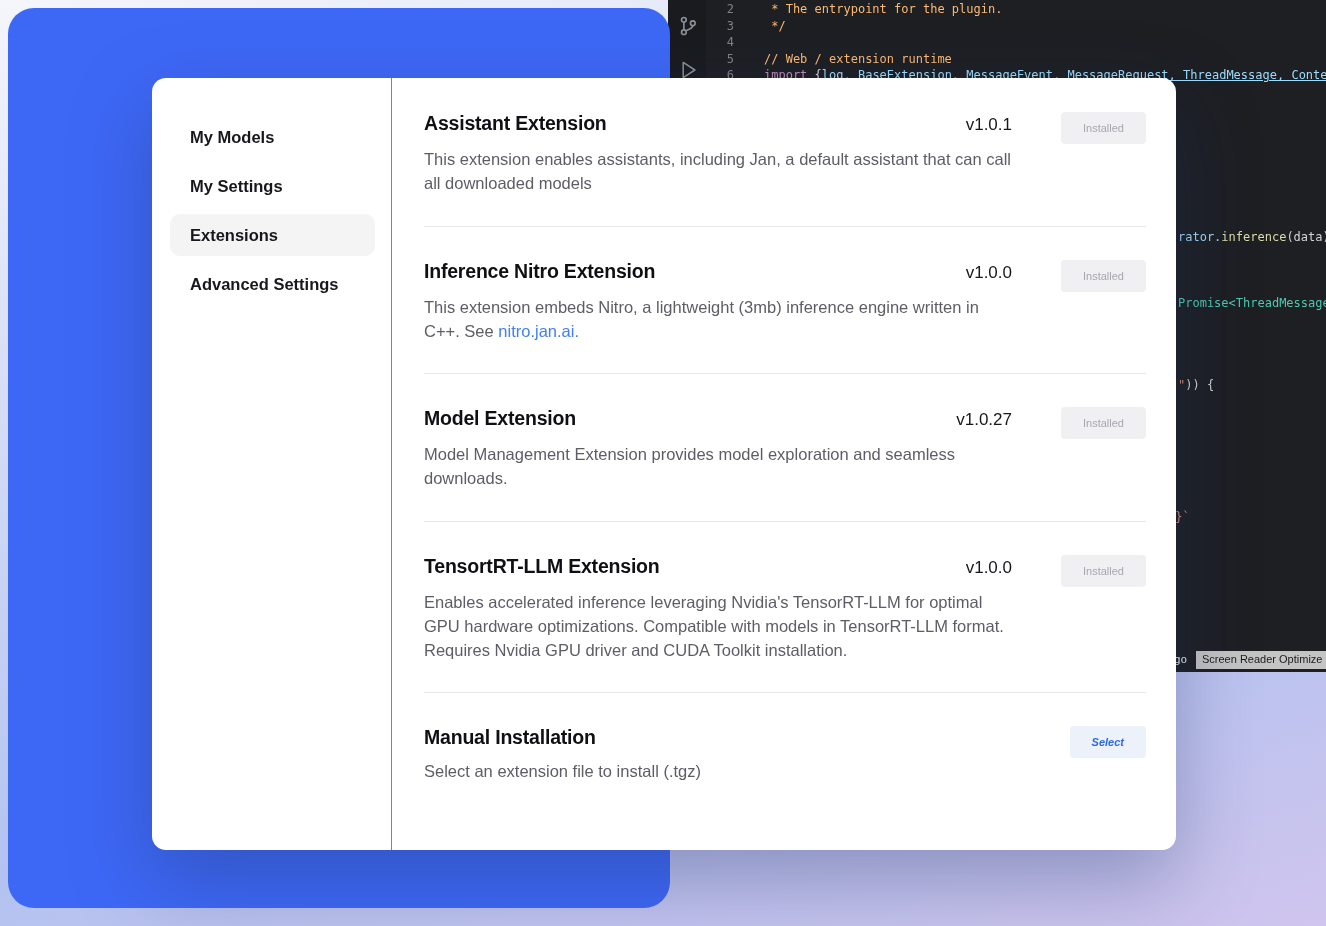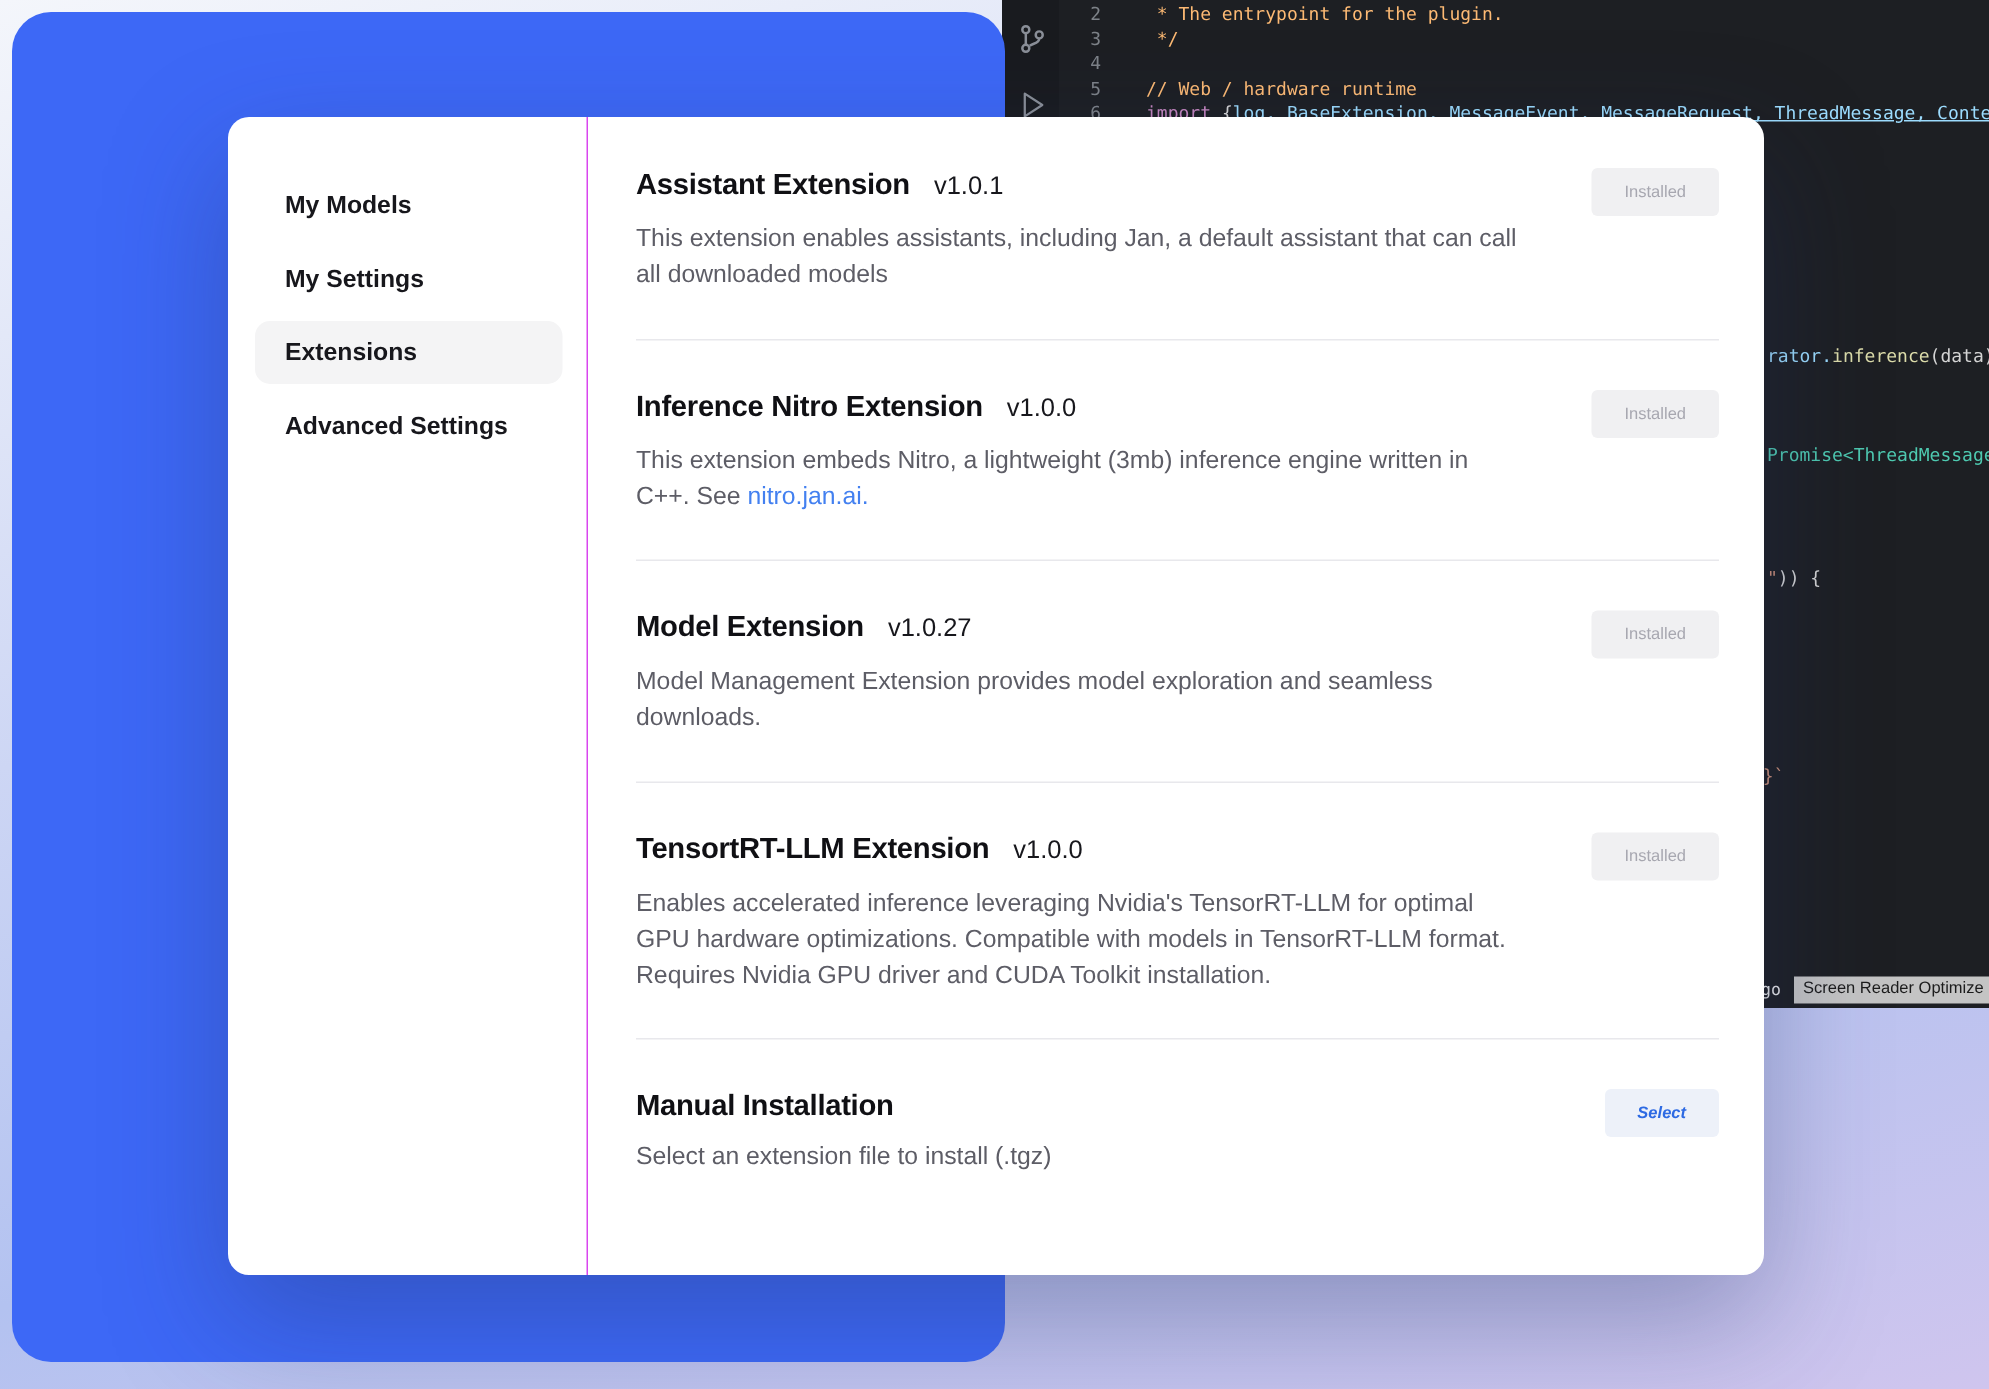--- a/index.html
+++ b/index.html
@@ -76,21 +76,21 @@
     flex: 1; padding: 34px 30px 0 32px; overflow: hidden;
   }
   .section {
     display: flex; align-items: flex-start; gap: 20px;
     padding: 33px 0 30px;
     border-bottom: 1px solid #e8e8ec;
   }
   .section:first-child { padding-top: 0; }
   .section:last-child { border-bottom: none; }
   .sec-main { flex: 1; max-width: 588px; }
-  .title-row { display: flex; align-items: baseline; gap: 16px; }
+  .title-row { display: flex; align-items: baseline; gap: 0; justify-content: space-between; }
   .sec-title { font-size: 19.5px; font-weight: 700; color: #101014; letter-spacing: -0.2px; }
   .sec-version { font-size: 17px; color: #17171c; }
   .sec-desc { margin-top: 12px; font-size: 16.5px; line-height: 1.47; color: #5d5d66; }
   .desc-link { color: #4380f0; text-decoration: none; cursor: pointer; }
   .btn {
     margin-left: auto; flex-shrink: 0;
     font-family: "Liberation Sans", sans-serif;
     font-size: 11px; font-weight: 500;
     padding: 10px 22px; border-radius: 4px; border: none;
     background: #f0f0f2; color: #a7a7b0; cursor: default;
@@ -128,21 +128,21 @@
     <div class="codeline">
       <span class="ln">3</span>
       <span class="codetext comment"> */</span>
     </div>
     <div class="codeline">
       <span class="ln">4</span>
       <span class="codetext"></span>
     </div>
     <div class="codeline">
       <span class="ln">5</span>
-      <span class="codetext comment">// Web / hardware runtime</span>
+      <span class="codetext comment">// Web / extension runtime</span>
     </div>
     <div class="codeline">
       <span class="ln">6</span>
       <span class="codetext"><span class="kw">import</span><span class="plainc"> {</span><span class="ident-underline">log, BaseExtension, MessageEvent, MessageRequest, ThreadMessage, ContentType</span></span>
     </div>
   </div>
 
   <div class="frag" style="left:510px; top:230px;"><span class="c-blue">rator.</span><span class="c-yellow">inference</span><span class="c-white">(data));</span></div>
   <div class="frag c-teal" style="left:510px; top:296px;">Promise&lt;ThreadMessage&gt;</div>
   <div class="frag" style="left:510px; top:378px;"><span class="c-orange">"</span><span class="c-white">)) {</span></div>

